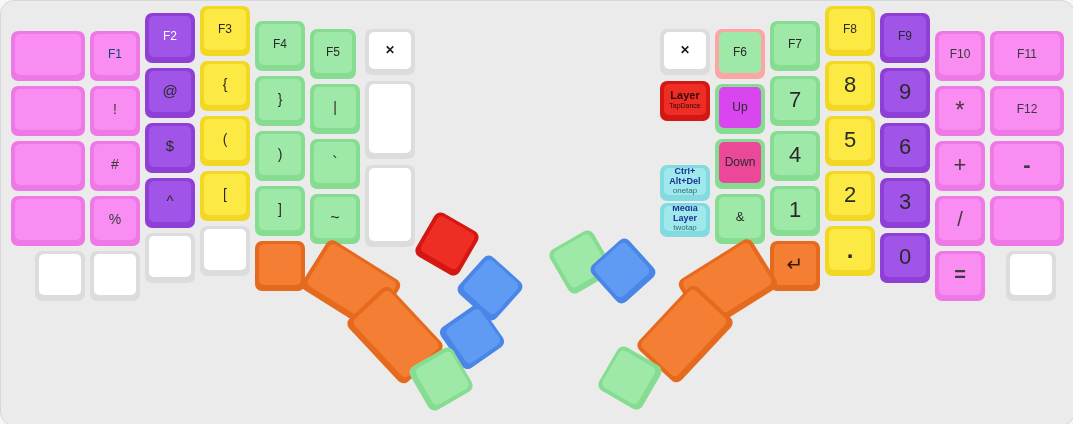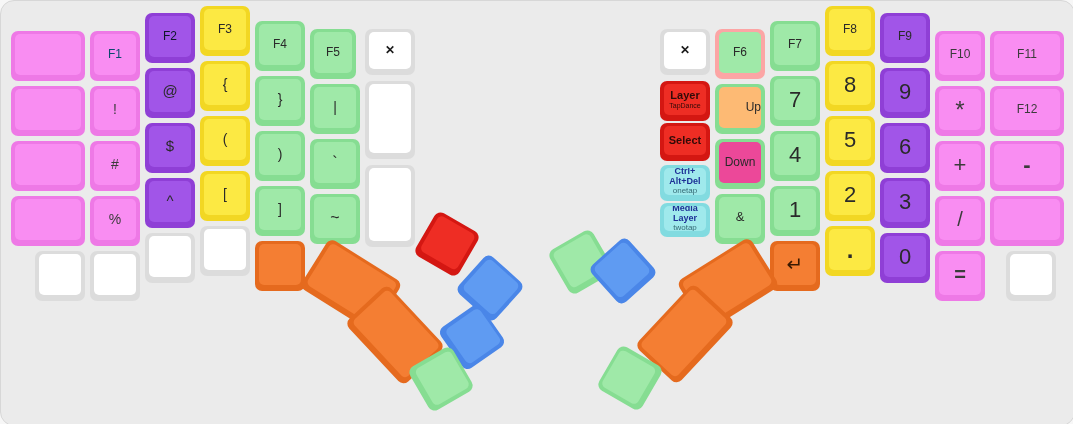--- a/index.html
+++ b/index.html
@@ -69,21 +69,21 @@
     <div class="key" style="left: 89px; top: 195px; width: 50px; height: 50px; background: rgb(238, 121, 230);">
       <div class="face" style="background: rgb(249, 141, 242);">
         <span class="lbl" style="font-size: 14px; color: rgb(59, 59, 59);">%</span>
       </div>
     </div>
     <div class="key" style="left: 89px; top: 250px; width: 50px; height: 50px; background: rgb(220, 220, 220);">
       <div class="face" style="background: rgb(255, 255, 255);"></div>
     </div>
     <div class="key" style="left: 144px; top: 12px; width: 50px; height: 50px; background: rgb(143, 63, 214);">
       <div class="face" style="background: rgb(161, 85, 232);">
-        <span class="lbl" style="font-size: 12px; color: #0f172a;">F2</span>
+        <span class="lbl" style="font-size: 12px; color: #ffffff;">F2</span>
       </div>
     </div>
     <div class="key" style="left: 144px; top: 67px; width: 50px; height: 50px; background: rgb(143, 63, 214);">
       <div class="face" style="background: rgb(161, 85, 232);">
         <span class="lbl" style="font-size: 15px; color: rgb(42, 42, 42);">@</span>
       </div>
     </div>
     <div class="key" style="left: 144px; top: 122px; width: 50px; height: 50px; background: rgb(143, 63, 214);">
       <div class="face" style="background: rgb(161, 85, 232);">
         <span class="lbl" style="font-size: 15px; color: rgb(42, 42, 42);">$</span>
@@ -176,25 +176,20 @@
     </div>
     <div class="key" style="left: 659px; top: 28px; width: 50px; height: 46px; background: rgb(220, 220, 220);">
       <div class="face" style="background: rgb(255, 255, 255);">
         <span class="lbl" style="font-size: 12px; font-weight: 700; color: rgb(26, 26, 26);">✕</span>
       </div>
     </div>
     <div class="key" style="left: 659px; top: 80px; width: 50px; height: 40px; background: rgb(212, 23, 18);">
       <div class="face" style="background: rgb(238, 45, 36);">
         <span class="lbl" style="font-size: 11px; font-weight: 700; color: rgb(49, 11, 8);">Layer</span>
         <span class="lbl" style="font-size: 7px; color: rgb(49, 11, 8);">TapDance</span>
-      </div>
-    </div>
-    <div class="key" style="left: 659px; top: 122px; width: 50px; height: 38px; background: rgb(212, 23, 18);">
-      <div class="face" style="background: rgb(238, 45, 36);">
-        <span class="lbl" style="font-size: 11px; font-weight: 700; color: rgb(49, 11, 8);">Select</span>
       </div>
     </div>
     <div class="key" style="left: 659px; top: 164px; width: 50px; height: 36px; background: rgb(130, 219, 224);">
       <div class="face" style="background: rgb(159, 233, 236);">
         <span class="lbl" style="font-size: 9px; font-weight: 700; color: rgb(29, 48, 150);">Ctrl+</span>
         <span class="lbl" style="font-size: 9px; font-weight: 700; color: rgb(29, 48, 150);">Alt+Del</span>
         <span class="lbl" style="font-size: 8px; color: rgb(54, 106, 117);">onetap</span>
       </div>
     </div>
     <div class="key" style="left: 659px; top: 202px; width: 50px; height: 34px; background: rgb(130, 219, 224);">
@@ -203,21 +198,21 @@
         <span class="lbl" style="font-size: 9px; font-weight: 700; color: rgb(29, 48, 150);">Layer</span>
         <span class="lbl" style="font-size: 8px; color: rgb(54, 106, 117);">twotap</span>
       </div>
     </div>
     <div class="key" style="left: 714px; top: 28px; width: 50px; height: 50px; background: #fca5a5;">
       <div class="face" style="background: rgb(159, 233, 168);">
         <span class="lbl" style="font-size: 12px; color: rgb(42, 42, 42);">F6</span>
       </div>
     </div>
     <div class="key" style="left: 714px; top: 83px; width: 50px; height: 50px; background: rgb(134, 221, 146);">
-      <div class="face" style="background: #fdba74; align-items: flex-end;">
+      <div class="face" style="background: #d946ef;">
         <span class="lbl" style="font-size: 12px; color: rgb(42, 42, 42);">Up</span>
       </div>
     </div>
     <div class="key" style="left: 714px; top: 138px; width: 50px; height: 50px; background: rgb(134, 221, 146);">
       <div class="face" style="background: #ec4899; text-align: right;">
         <span class="lbl" style="font-size: 12px; color: rgb(42, 42, 42);">Down</span>
       </div>
     </div>
     <div class="key" style="left: 714px; top: 193px; width: 50px; height: 50px; background: rgb(134, 221, 146);">
       <div class="face" style="background: rgb(159, 233, 168);">

